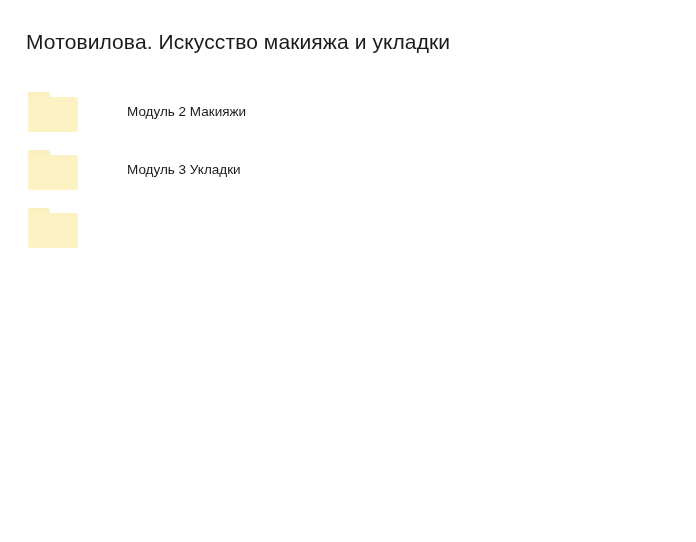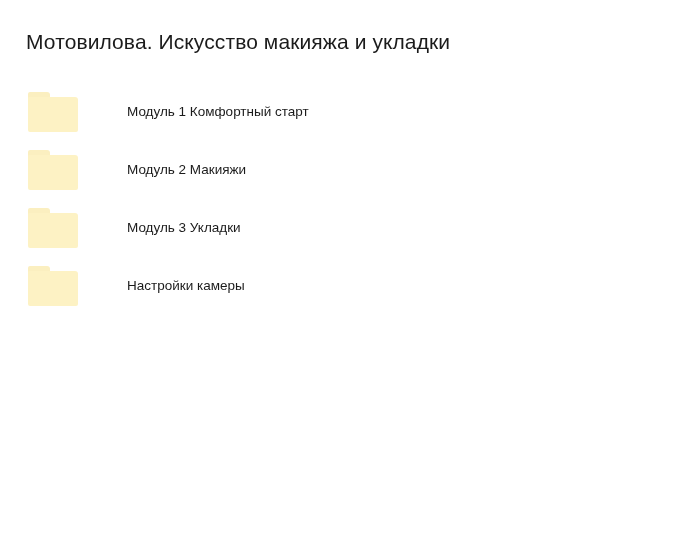--- a/index.html
+++ b/index.html
@@ -127,29 +127,20 @@
 </style>
 </head>
 <body>
 
 <div class="page">
 
   <div class="page-title">Мотовилова. Искусство макияжа и укладки</div>
 
   <div class="file-list">
 
-    <div class="file-row">
-      <div class="thumb">
-        <div class="folder-icon">
-          <div class="tab"></div>
-          <div class="body"></div>
-        </div>
-      </div>
-      <div class="file-name">Модуль 1 Комфортный старт</div>
-    </div>
 
     <div class="file-row">
       <div class="thumb">
         <div class="folder-icon">
           <div class="tab"></div>
           <div class="body"></div>
         </div>
       </div>
       <div class="file-name">Модуль 2 Макияжи</div>
     </div>
@@ -164,18 +155,17 @@
       <div class="file-name">Модуль 3 Укладки</div>
     </div>
 
     <div class="file-row">
       <div class="thumb">
         <div class="folder-icon">
           <div class="tab"></div>
           <div class="body"></div>
         </div>
       </div>
-      <div class="file-name">Настройки камеры</div>
     </div>
 
 
   </div>
 </div>
 
 </body></html>

